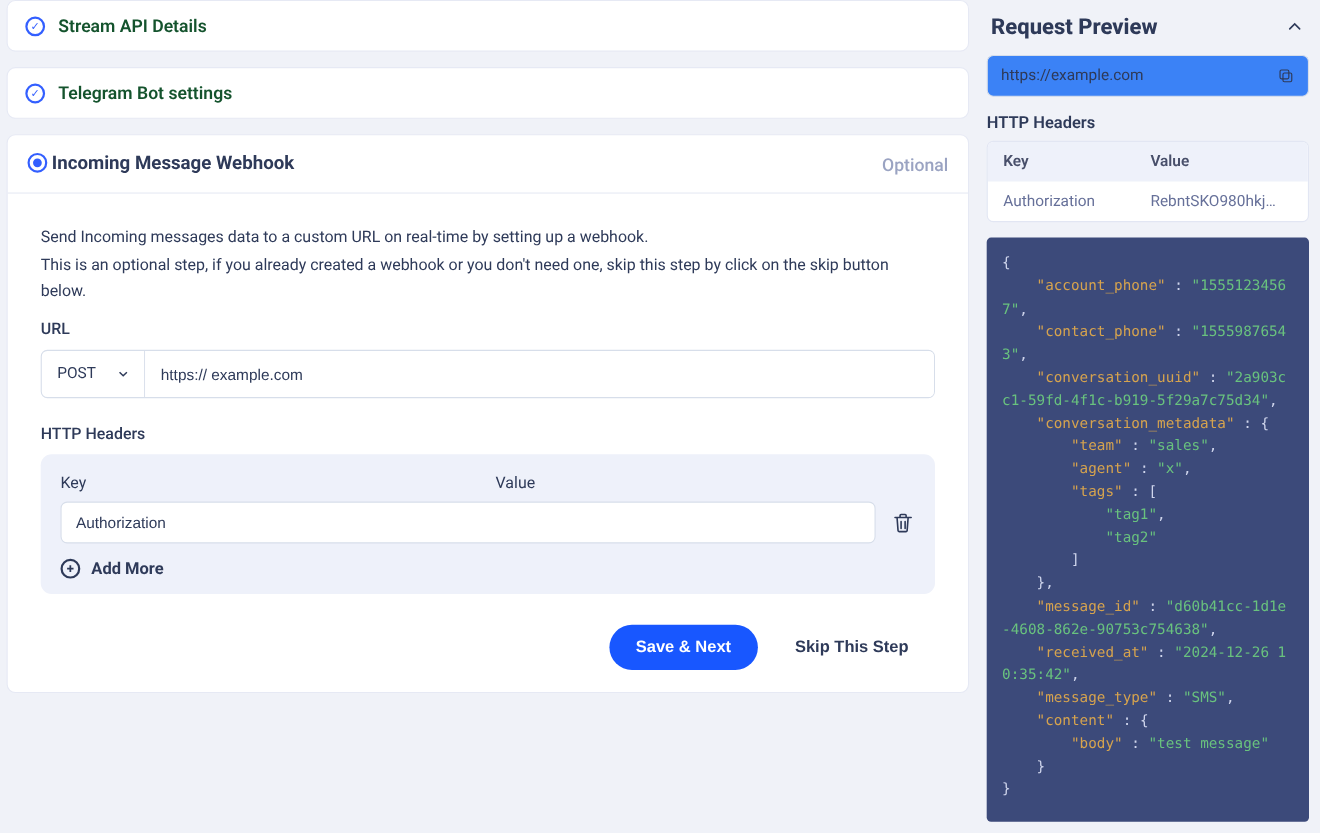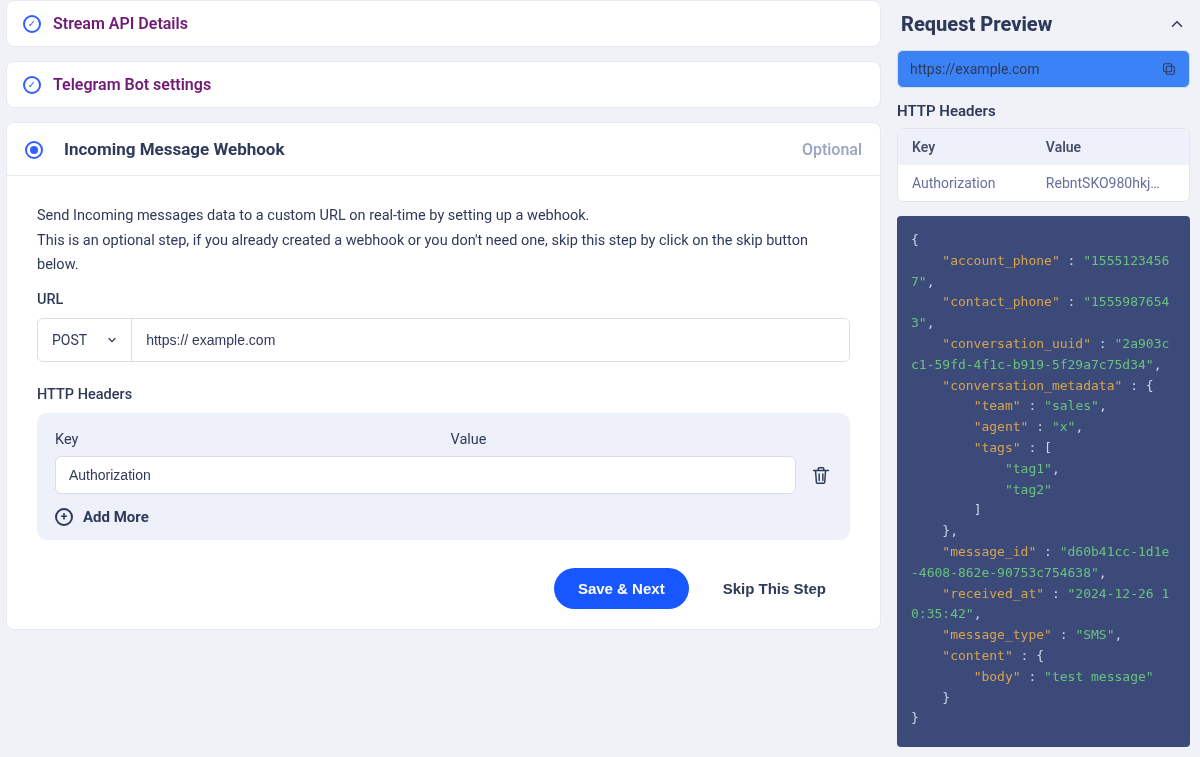--- a/index.html
+++ b/index.html
@@ -45,23 +45,23 @@
   }
   .radio-inner { width: 8px; height: 8px; border-radius: 50%; background: #335fff; }
   .check-circle {
     width: 18px; height: 18px; border-radius: 50%;
     border: 2px solid #335fff;
     display: flex; align-items: center; justify-content: center;
     flex-shrink: 0;
     color: #335fff;
     font-size: 10px;
   }
-  .accordion-title { font-size: 16px; font-weight: 600; color: #701a75; }
+  .accordion-title { font-size: 16px; font-weight: 600; color: #14532d; }
   .webhook-head { display:flex; align-items:center; justify-content:space-between; padding: 16px 18px; border-bottom:1px solid #e6e9f4;}
-  .webhook-head-left { display:flex; align-items:flex-end; gap:21px;}
+  .webhook-head-left { display:flex; align-items:flex-start; gap:4px;}
   .webhook-title { font-size: 17px; font-weight: 700; color: #2e3a59; }
   .optional { color: #9aa3c2; font-size: 16px; font-weight: 500; }
   .webhook-body { padding: 28px 30px 20px 30px; }
   .desc { color: #2e3a59; line-height: 1.7; margin-bottom: 13px; font-size: 14.5px; }
   .field-label { font-weight: 500; color: #2e3a59; margin-bottom: 10px; font-size: 14.5px;}
   .url-row { display: flex; border: 1px solid #d7deea; border-radius: 6px; overflow: hidden; margin-bottom: 24px; background:#fff;}
   .method-select {
     display:flex; align-items:center; gap:20px;
     padding: 0 14px;
     border-right: 1px solid #d7deea;

